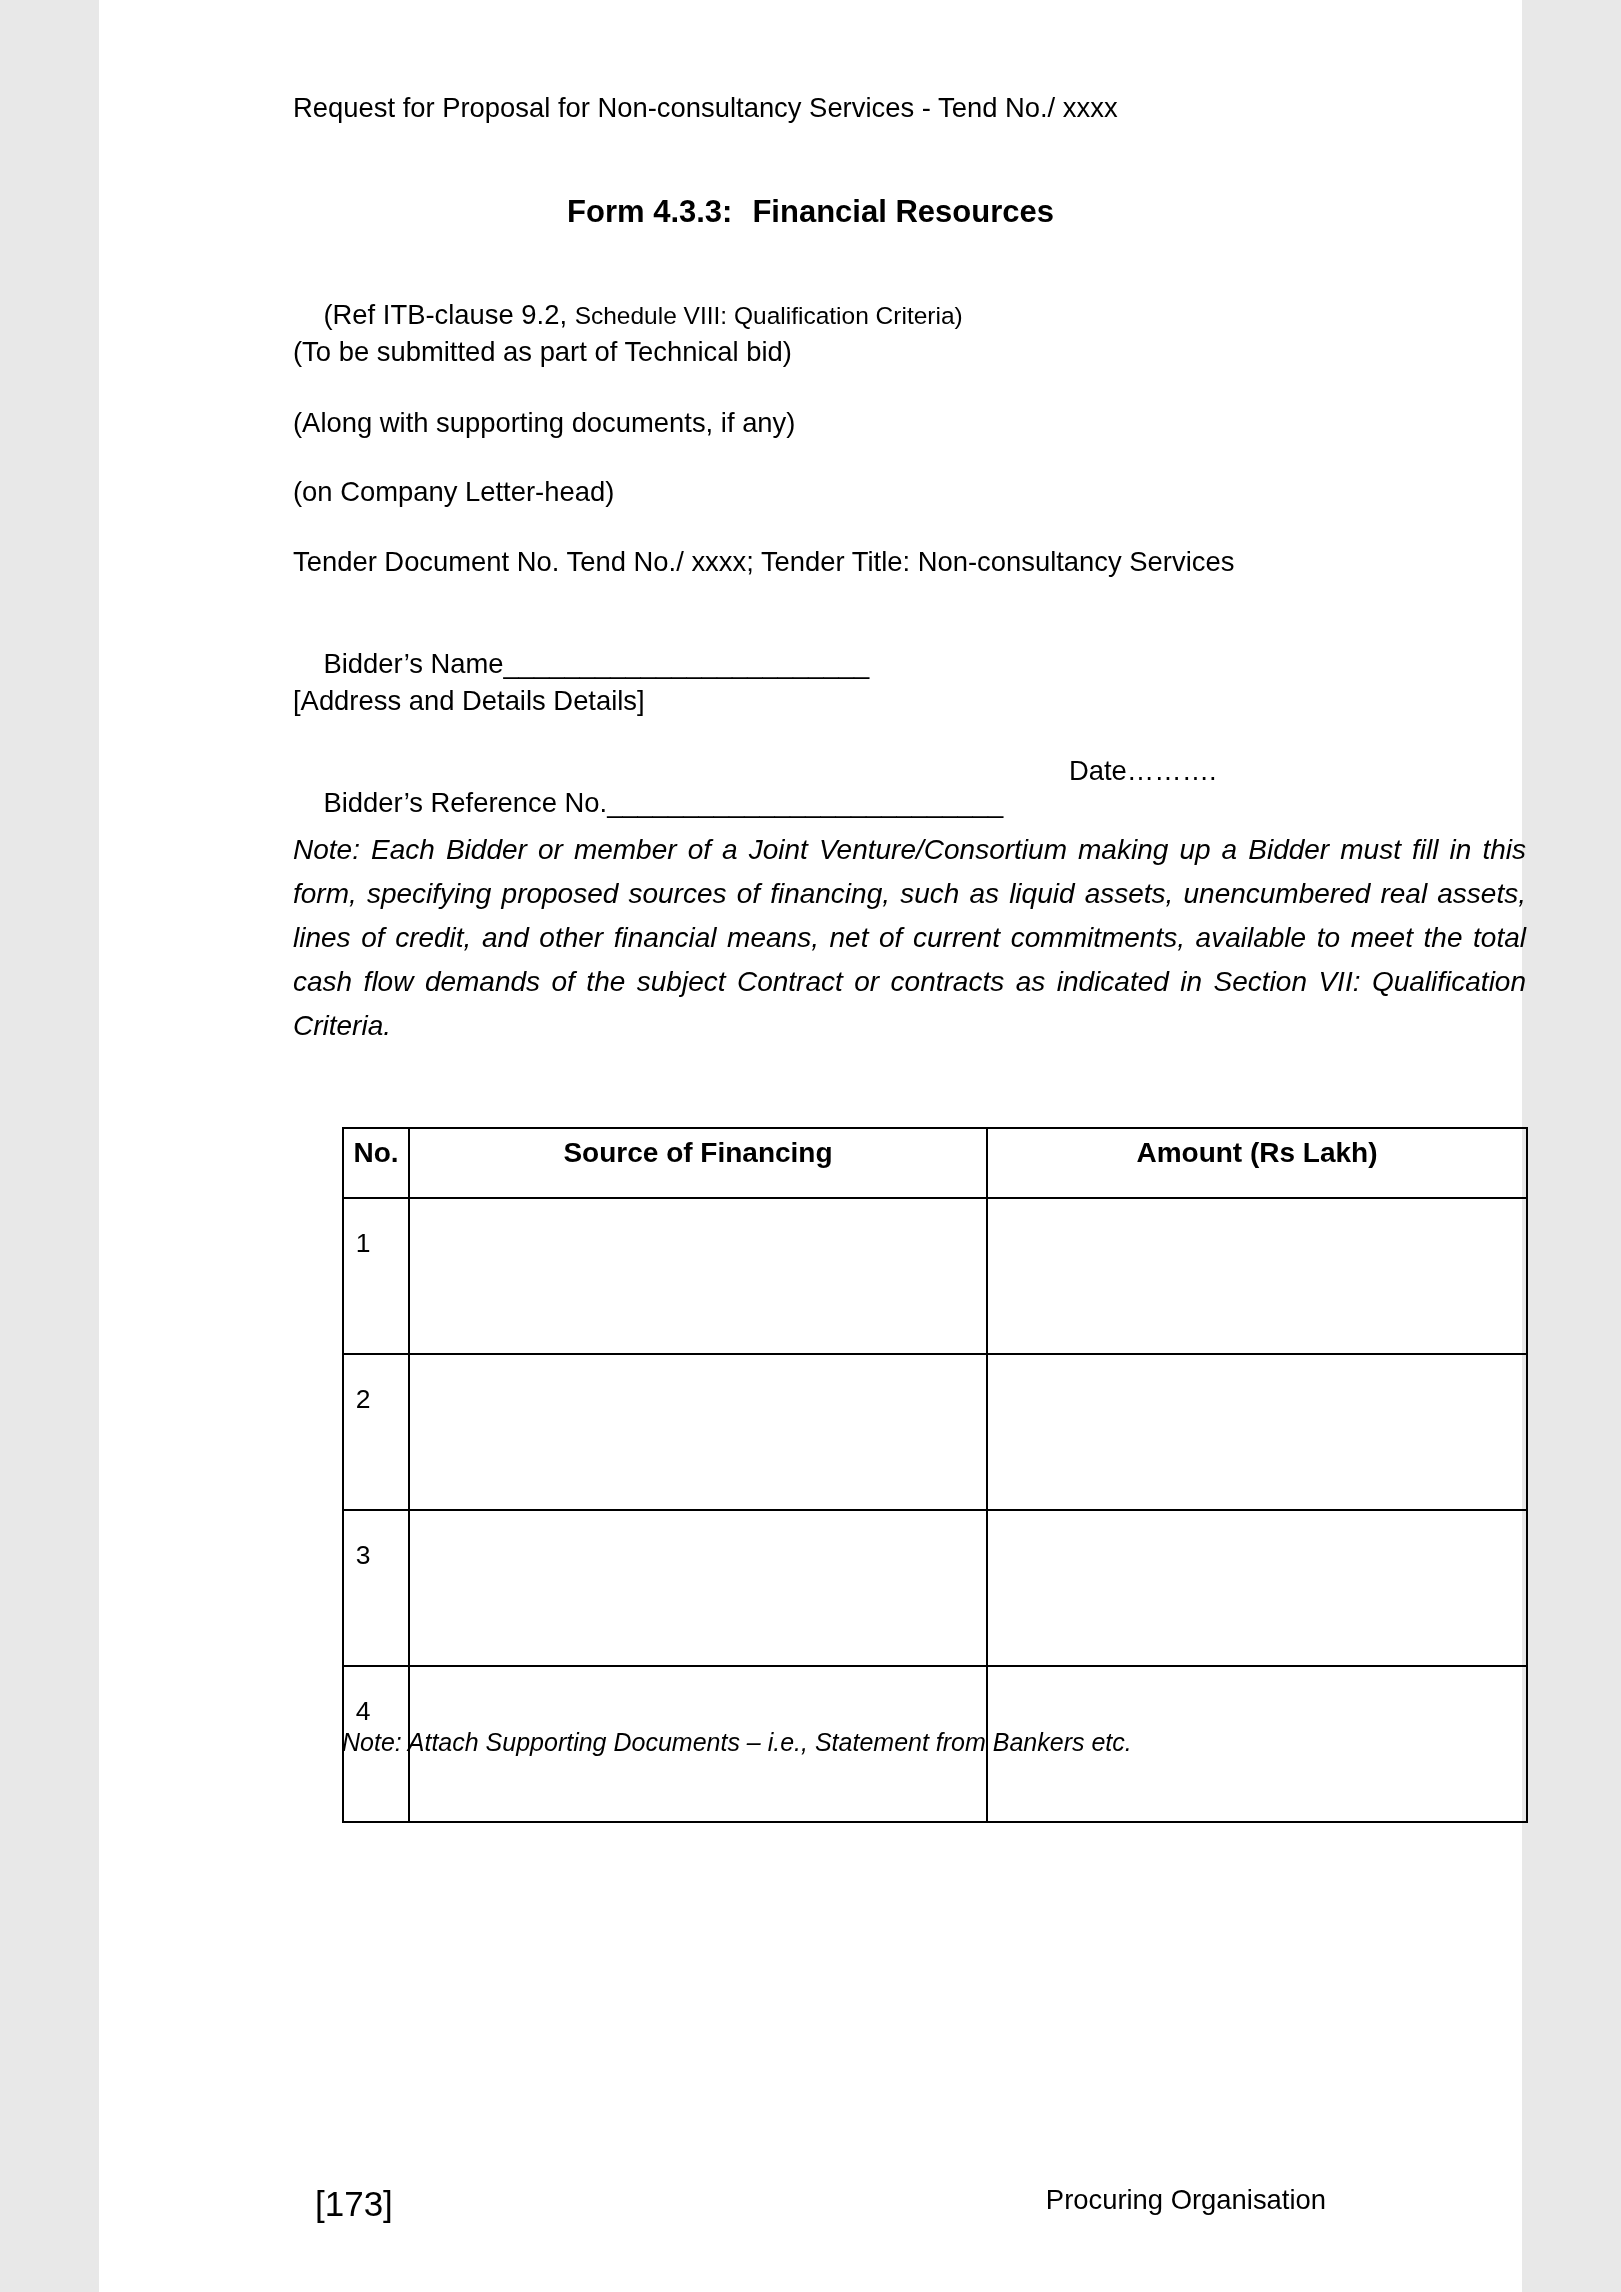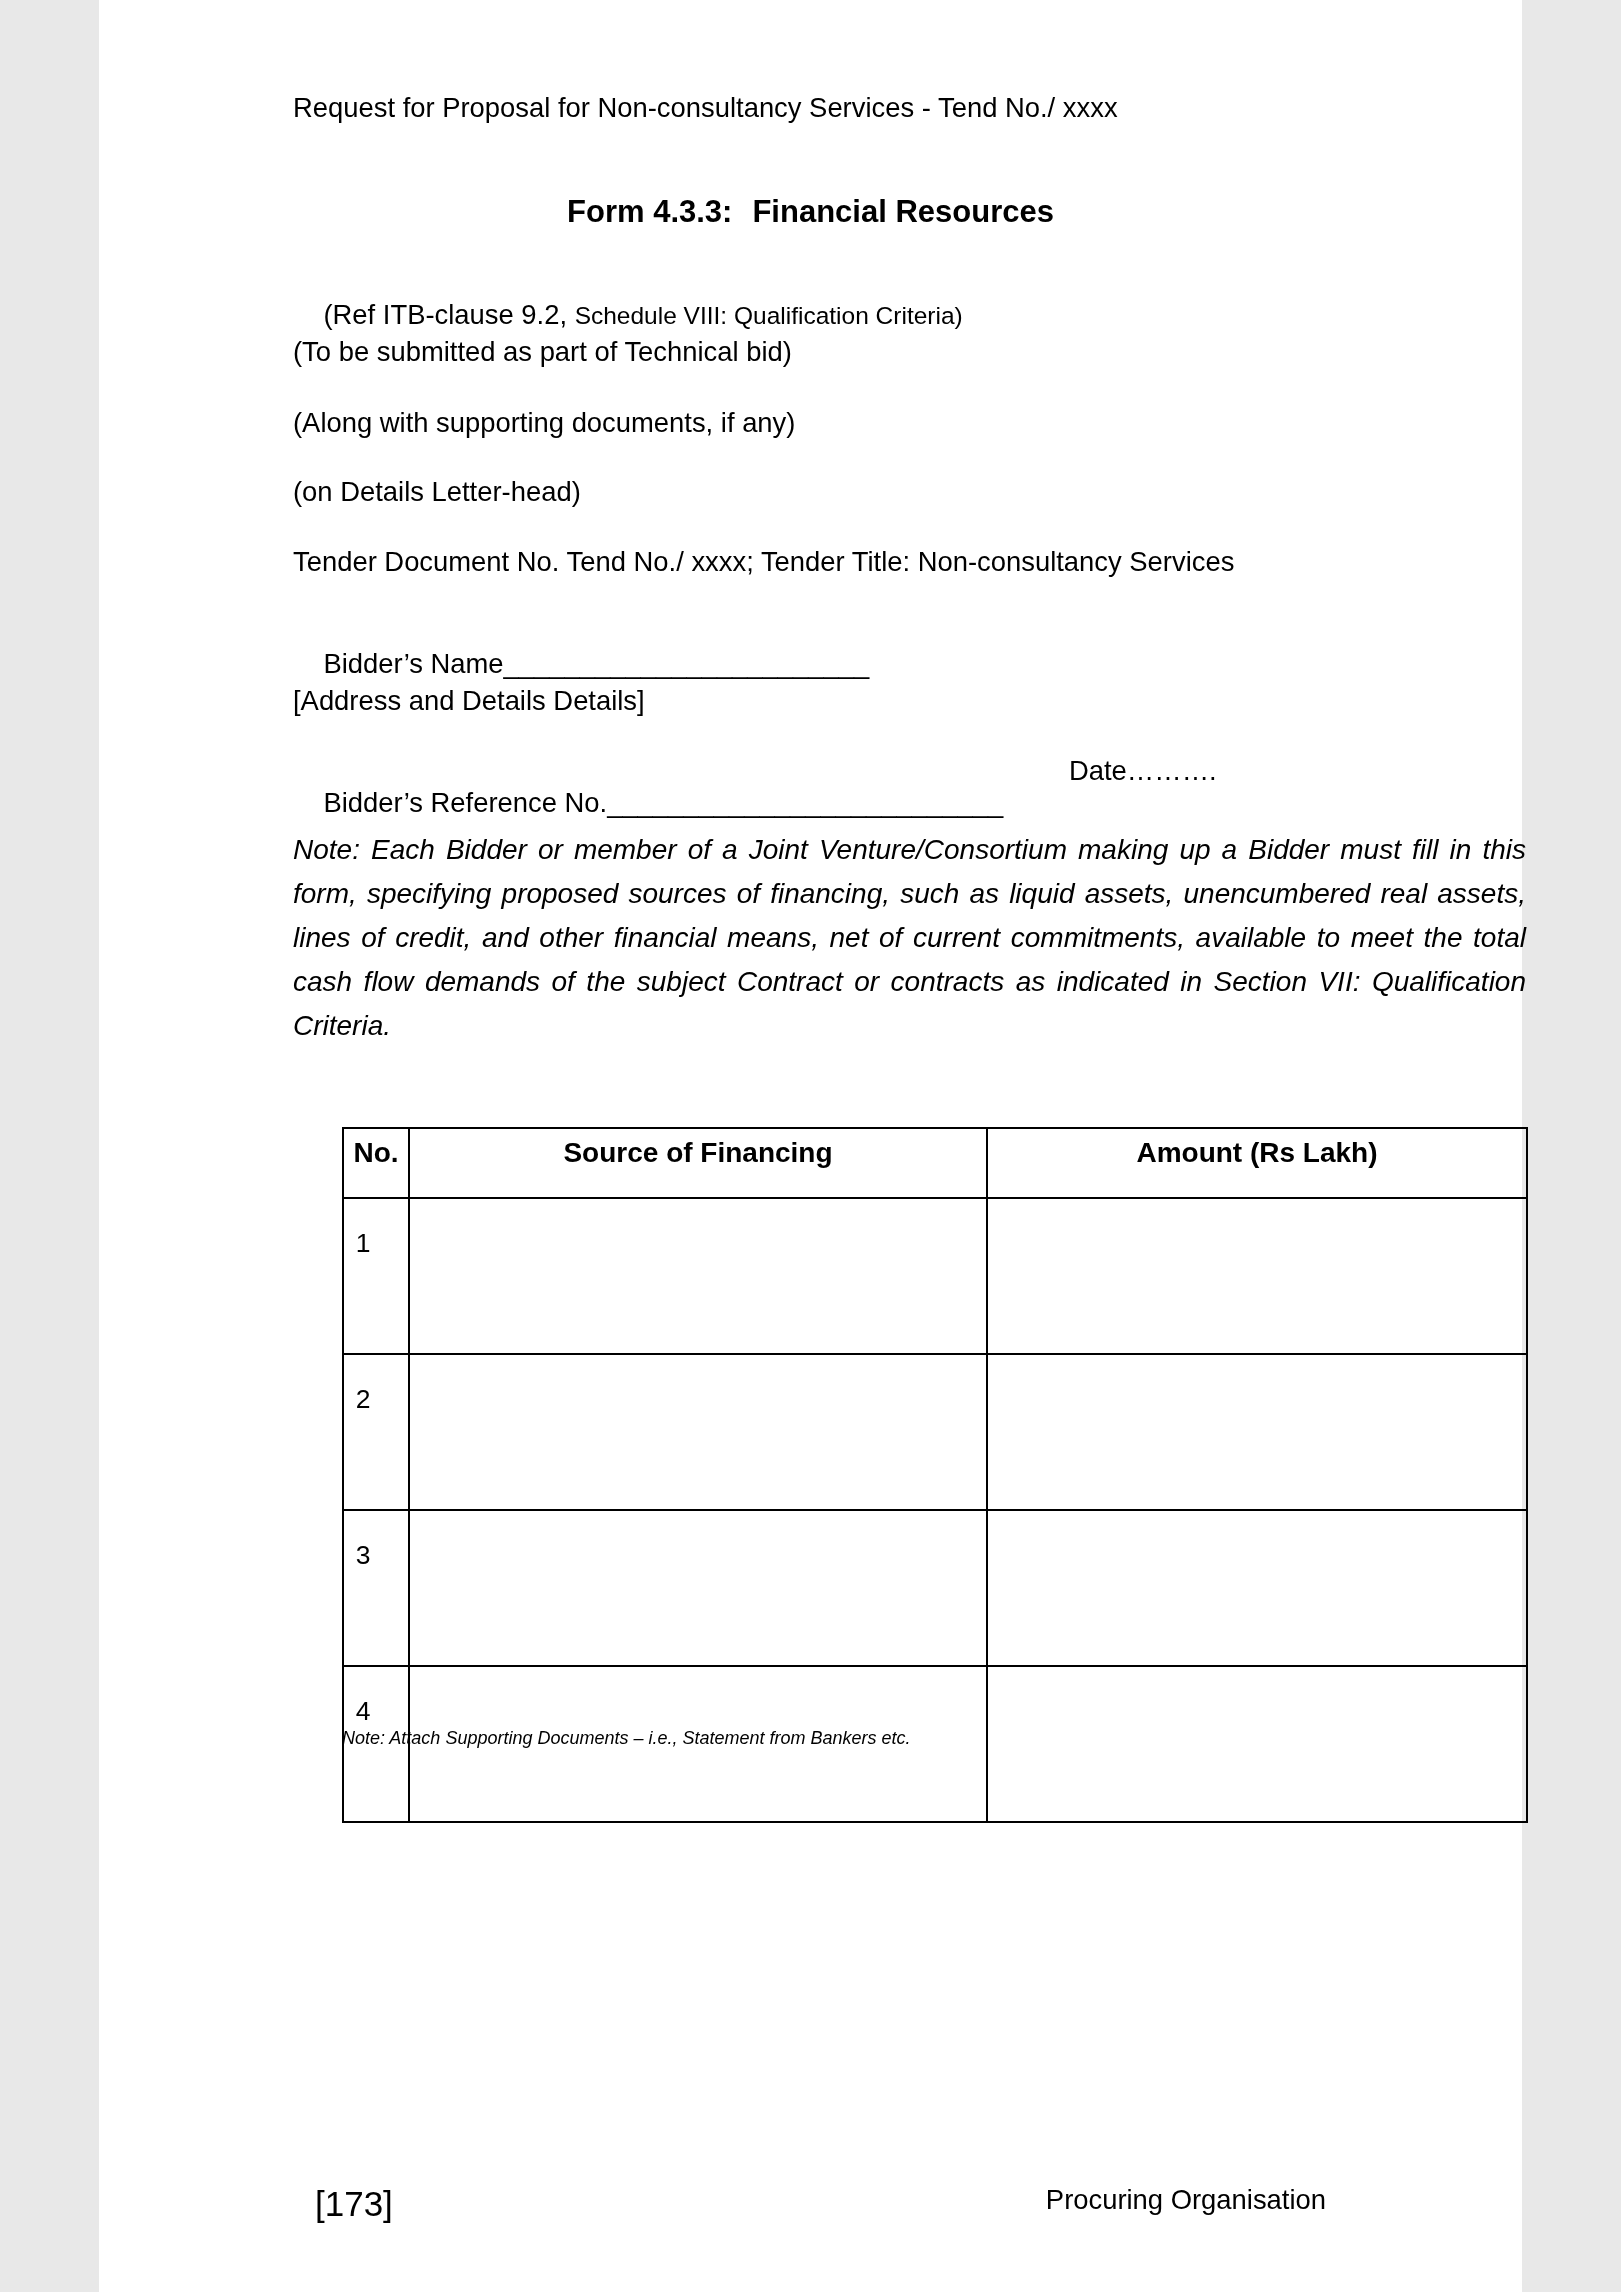--- a/index.html
+++ b/index.html
@@ -84,21 +84,21 @@
     font-size: 26.5px;
     font-weight: normal;
   }
   .fin td.no { padding-left: 11.8px; padding-top: 29px; }
 
   .table-footnote {
     position: absolute;
     left: 243px;
     top: 1728px;
     font-style: italic;
-    font-size: 18px;
+    font-size: 25px;
     white-space: pre;
   }
 
   .page-footer-left {
     position: absolute;
     left: 216px;
     top: 2184px;
     font-size: 35px;
   }
   .page-footer-right {
@@ -120,21 +120,21 @@
   </div>
 
   <div class="line ref-line">
     <span>(Ref ITB-clause 9.2, </span><span class="ref-small">Schedule VIII: Qualification Criteria)</span>
   </div>
 
   <div class="line submitted-line">(To be submitted as part of Technical bid)</div>
 
   <div class="line supporting-line">(Along with supporting documents, if any)</div>
 
-  <div class="line letterhead-line">(on Details Letter-head)</div>
+  <div class="line letterhead-line">(on Company Letter-head)</div>
 
   <div class="line tender-line">Tender Document No. Tend No./ xxxx; Tender Title: Non-consultancy Services</div>
 
   <div class="line name-line">
     <span>Bidder’s Name</span><span>________________________</span>
   </div>
 
   <div class="line address-line">[Address and Details Details]</div>
 
   <div class="line reference-line">

